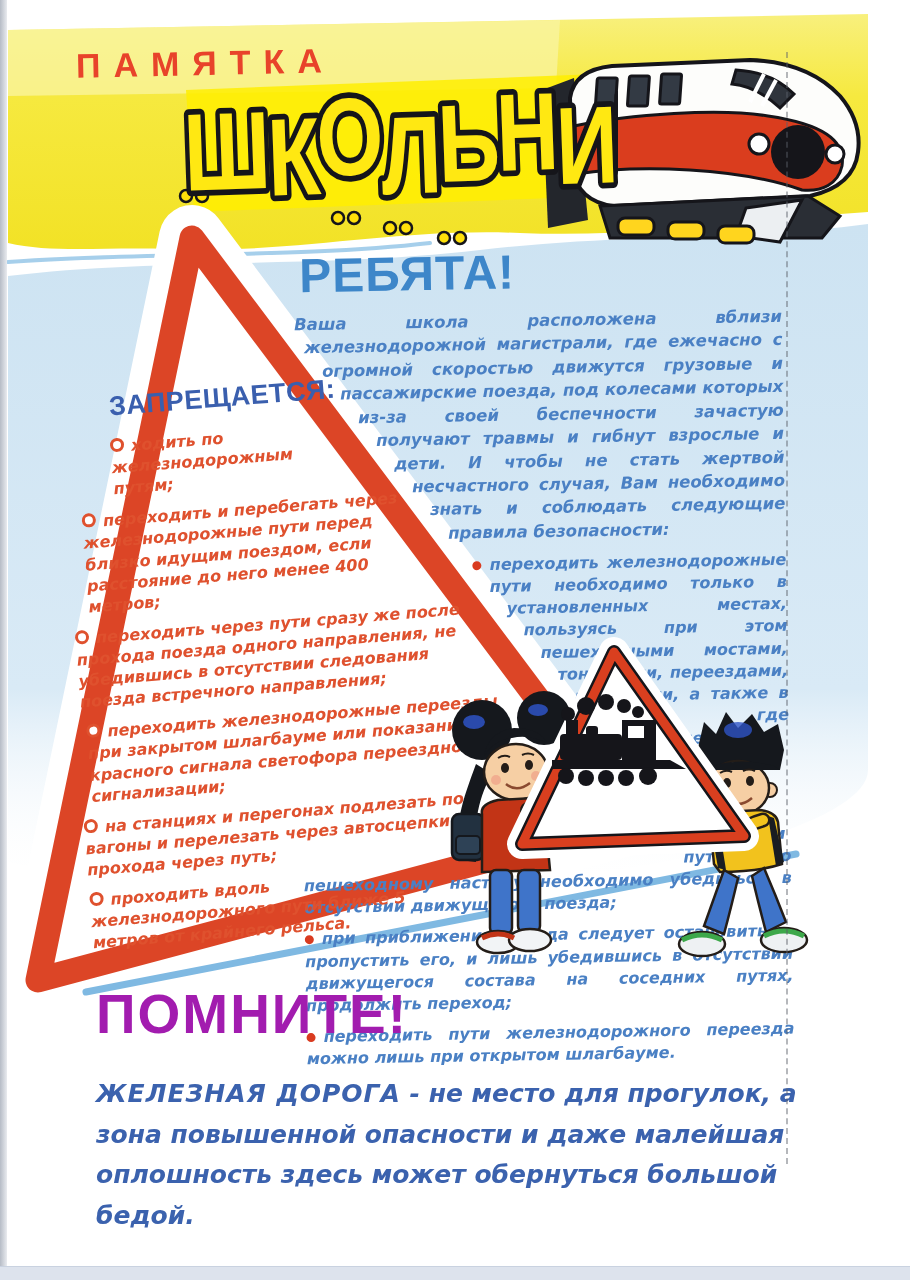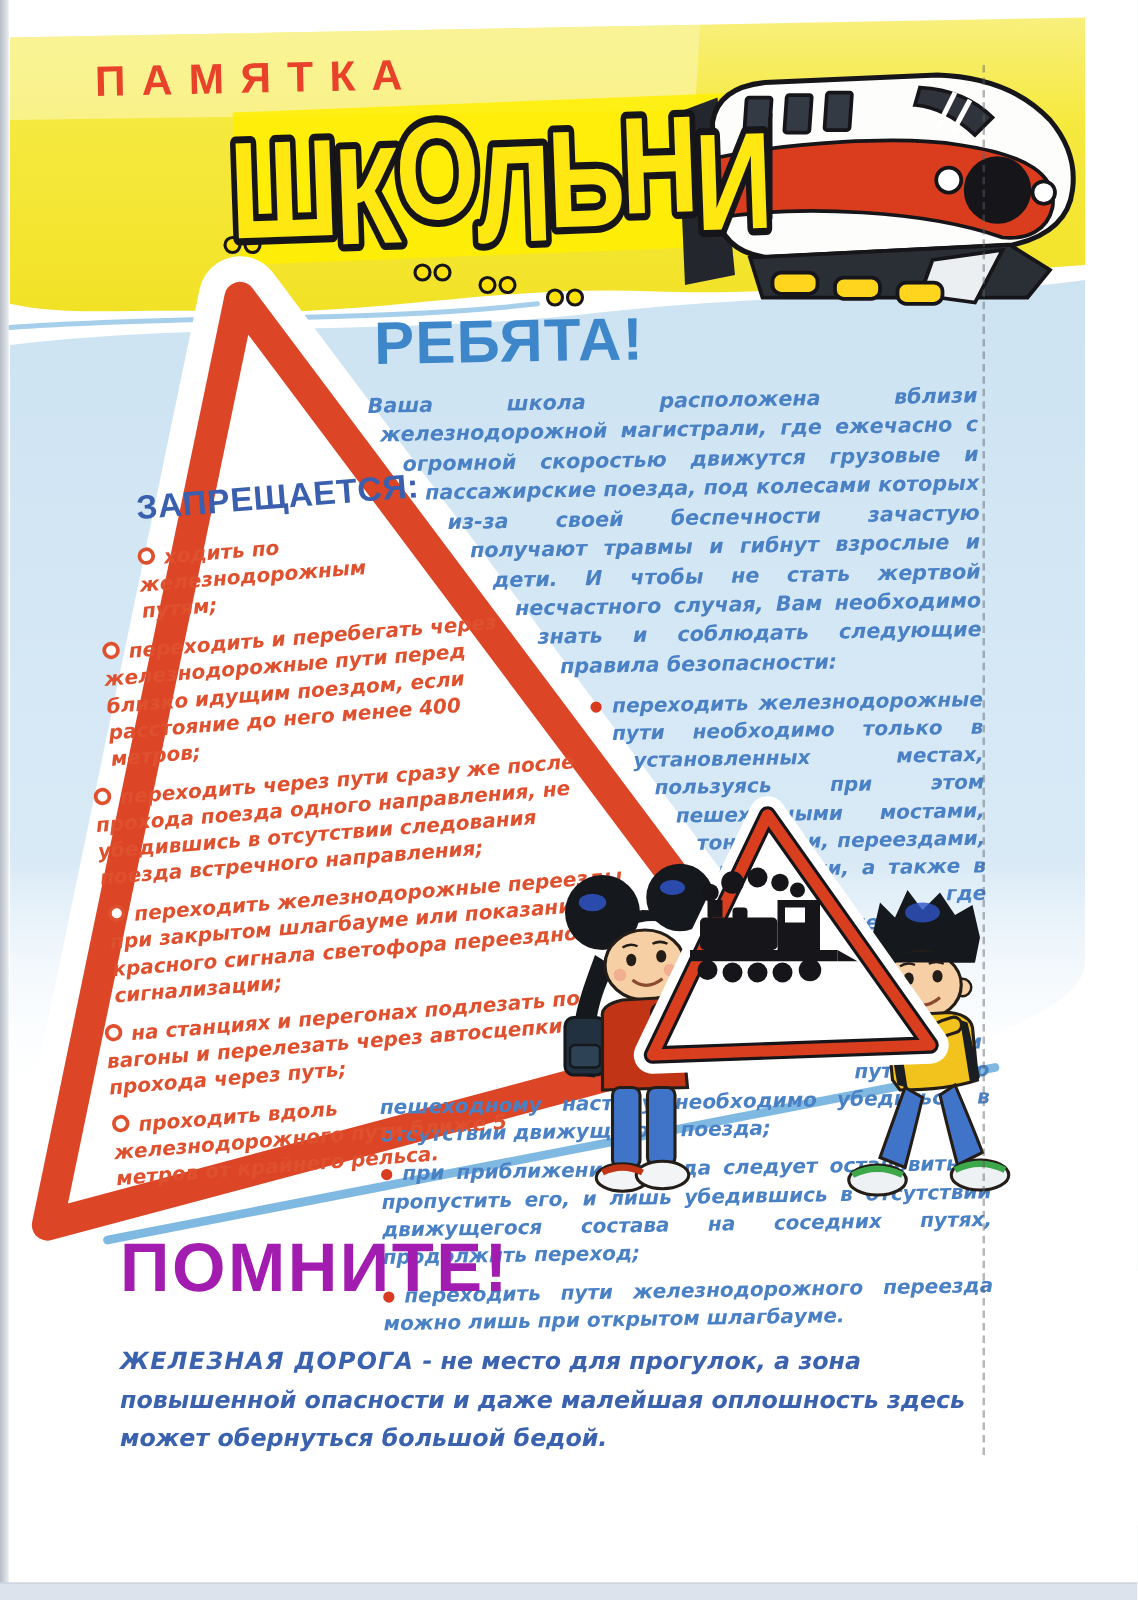--- a/index.html
+++ b/index.html
@@ -43,21 +43,21 @@
   .ban-item:nth-child(3){margin-left:6px;width:402px;}
   .ban-item:nth-child(4){margin-left:10px;width:436px;}
   .ban-item:nth-child(5){margin-left:0;width:442px;}
   .ban-item:nth-child(6){margin-left:0;width:340px;}
   .ring{display:inline-block;width:8px;height:8px;border-radius:50%;border:3px solid #df512e;
         background:#fff;margin-right:7px;}
 
   
   .remember{left:96px;top:982px;width:716px;z-index:5;}
   .remember h2{margin:0 0 28px;font-size:55px;font-weight:800;color:#a21caf;letter-spacing:2px;}
-  .remember p{margin:0;font-size:19px;line-height:1.62;color:#3b62ae;font-weight:700;
+  .remember p{margin:0;font-size:25px;line-height:1.62;color:#3b62ae;font-weight:700;
               font-style:italic;font-family:"DejaVu Sans",sans-serif;}
   .remember .lead{letter-spacing:1px;}
 </style>
 </head>
 <body>
 
 <div class="page">
 
   <svg id="bg-art" class="abs" width="910" height="1280" viewBox="0 0 910 1280">
     <defs>

